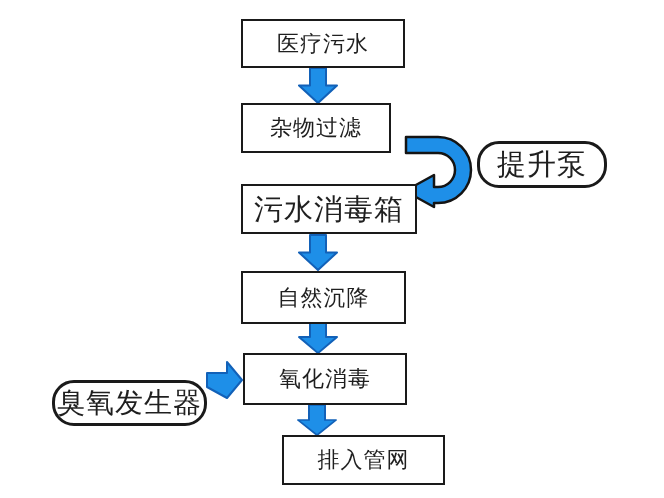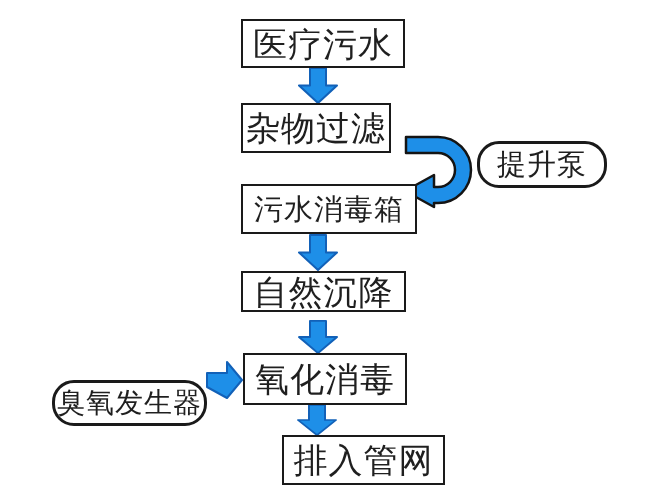--- a/index.html
+++ b/index.html
@@ -17,34 +17,34 @@
   }
   .node {
     position: absolute;
     box-sizing: border-box;
     background: var(--box-fill, #ffffff);
     border: 2.5px solid var(--box-border, #1a1a1a);
     display: flex;
     align-items: center;
     justify-content: center;
     color: var(--text, #1f1f1f);
-    font-size: 34px;
+    font-size: 22px;
     line-height: 1;
     letter-spacing: 1px;
     white-space: nowrap;
   }
   .node.rounded {
     border-radius: 22px;
     border-width: 3px;
   }
   
   .n-medical   { left: 241px; top: 19px;  width: 164px; height: 49px; }
   .n-debris    { left: 241px; top: 103px; width: 150px; height: 50px; }
   .n-tank      { left: 241px; top: 184px; width: 176px; height: 50px; font-size: 29px; }
-  .n-settling  { left: 241px; top: 271px; width: 165px; height: 41px; }
+  .n-settling  { left: 241px; top: 271px; width: 165px; height: 53px; }
   .n-oxidation { left: 243px; top: 353px; width: 164px; height: 52px; }
   .n-discharge { left: 244px; top: 435px; width: 163px; height: 50px; margin-left: 38px; }
   
   .n-pump      { left: 477px; top: 141px; width: 130px; height: 47px; font-size: 29px; }
   .n-ozone     { left: 52px;  top: 356px; width: 155px; height: 46px; font-size: 28px; margin-top: 24px; }
 
   .arrow { position: absolute; }
   .arrow svg { display: block; width: 100%; height: 100%; }
   .arrow polygon {
     fill: var(--arrow-fill, #1E8FE8);

